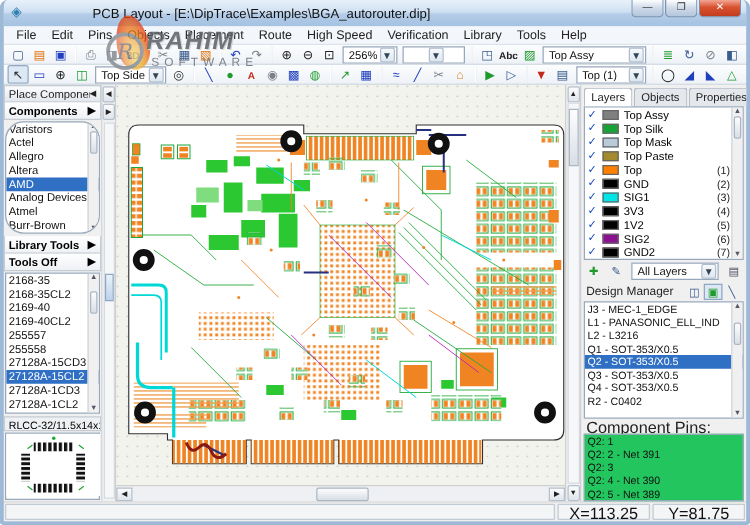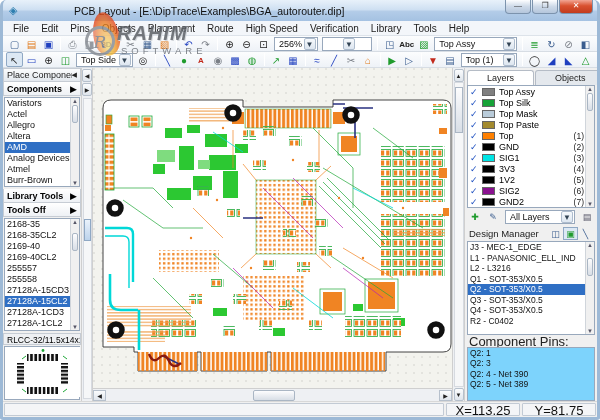--- a/index.html
+++ b/index.html
@@ -40,21 +40,21 @@
   
   .lpanel { width:79px; border-right:1px solid #cfcfcf; display:flex; flex-direction:column; font-size:9px; }
   .phead { height:14px; background:linear-gradient(#fbfcfd,#e3e8ee); border:1px solid #c6ccd4;
            display:flex; align-items:center; padding:0 3px; font-size:9px; color:#222; }
   .phead .lab { flex:1; white-space:nowrap; overflow:hidden; }
   .phead .aro { font-size:7px; color:#222; }
   .pbtn { height:14px; background:linear-gradient(#ffffff,#eef1f5); border:1px solid #c6ccd4; border-top:none;
           display:flex; align-items:center; padding:0 3px; font-weight:bold; font-size:9px; }
   .pbtn .lab { flex:1; white-space:nowrap; overflow:hidden; }
   .listbox { position:relative; background:#fff; border:1px solid #98a8bc; margin:1px 1px 2px 1px; overflow:hidden; }
-  .lb1 { height:90px; } .lb2 { flex:1; }
+  .lb1 { height:90px;border-radius:15px; } .lb2 { flex:1; }
   .lrow { height:11px; line-height:11px; padding-left:2px; white-space:nowrap; color:#111; }
   .lrow.sel { background:#2f6fc4; color:#fff; }
   .vsb { position:absolute; top:0; right:0; bottom:0; width:9px; background:#f0f0f0; border-left:1px solid #d0d5db;
          display:flex; flex-direction:column; align-items:center; font-size:6px; color:#556; }
   .vsb .tk { flex:1; width:100%; position:relative; }
   .vsb .th { position:absolute; left:1px; right:1px; height:18px; background:linear-gradient(#fdfdfe,#d8dee6);
              border:1px solid #aab6c4; border-radius:2px; }
   .fplabel { height:12px; line-height:12px; padding-left:3px; background:#eef0f3; border:1px solid #c6ccd4;
              font-size:8.5px; white-space:nowrap; overflow:hidden; }
   .fpview { flex:0 0 54px; background:#fff; border:1px solid #98a8bc; margin:1px; }
@@ -73,39 +73,39 @@
   .pcbsvg { display:block; }
   .hscroll { height:13px; background:#eef0f3; border-top:1px solid #cfcfcf; display:flex; align-items:center; }
   .hscroll .hb { width:13px; height:11px; font-size:6px; line-height:11px; text-align:center; color:#222;
                  background:linear-gradient(#fbfcfd,#dfe5ec); border:1px solid #b6c0cc; }
   .hscroll .tk { flex:1; height:11px; position:relative; }
   .hscroll .th { position:absolute; left:44%; width:42px; top:0; height:11px;
                  background:linear-gradient(#fdfdfe,#d8dee6); border:1px solid #aab6c4; border-radius:2px; }
   
   .rpanel { width:133px; border-left:1px solid #cfcfcf; display:flex; flex-direction:column; font-size:9px; padding:2px 2px 0 2px; }
   .tabs { display:flex; height:15px; }
-  .tab { padding:0 19px; font-size:9px; line-height:14px; color:#222; background:#e4e8ed;
+  .tab { padding:0 5px; font-size:9px; line-height:14px; color:#222; background:#e4e8ed;
          border:1px solid #b5bcc6; border-bottom:none; border-radius:3px 3px 0 0; margin-right:1px; }
   .tab.active { background:#fff; font-weight:normal; position:relative; z-index:2; }
   .layersbox { height:127px; background:#fff; border:1px solid #98a8bc; position:relative; overflow:hidden; }
   .layrow { height:11px; display:flex; align-items:center; padding:0 10px 0 2px; }
   .layrow .chk { color:#1d4fc0; font-weight:bold; font-size:9px; width:12px; }
   .layrow .sw { width:13px; height:8px; border:1px solid #666; margin-right:4px; }
   .layrow .nm { flex:1; font-size:9px; white-space:nowrap; overflow:hidden; }
   .layrow .no { font-size:8.5px; color:#222; }
   .laycontrols { height:18px; display:flex; align-items:center; gap:2px; padding:1px 0; }
   .lcbtn { width:16px; height:14px; text-align:center; font-size:9px; line-height:14px; }
   .dmhead { height:16px; display:flex; align-items:center; padding:0 2px; }
   .dmhead .lab { flex:1; font-size:9.5px; color:#222; }
   .dmbtn { width:15px; height:13px; border:1px solid transparent; text-align:center; font-size:9px; line-height:13px; color:#3a5d8f; }
   .dmbtn.pressed { border:1px solid #8fa8c4; background:#dce8f4; color:#1f9b2d; }
   .dmlist { height:97px; background:#fff; border:1px solid #98a8bc; position:relative; overflow:hidden; }
   .dmlist .lrow, .pinlist .lrow { height:10.5px; line-height:10.5px; font-size:8.5px; }
   .pinslabel { height:12px; line-height:12px; font-size:13px; color:#222; padding:1px 0 0 2px; }
-  .pinlist { height:56px; background:#7dd3fc; border:1px solid #98a8bc; overflow:hidden; }
+  .pinlist { height:56px; background:#22c55e; border:1px solid #98a8bc; overflow:hidden; }
   
   .statusbar { height:16px; background:#f0f0f0; border-top:1px solid #d8d8d8; display:flex; align-items:stretch; }
   .scell { border:1px solid #c2cad4; border-radius:1px; margin:1px; background:#f4f5f7; }
   .scell.fill { flex:1; }
   .scell.coord { width:74px; font-size:13px; line-height:13px; text-align:center; color:#111; }
   
   .wm { position:absolute; left:48px; top:12px; width:260px; height:52px; pointer-events:none; z-index:50; opacity:.85; }
   .wm .flame { position:absolute; left:42px; top:0; width:26px; height:44px;
     background:radial-gradient(ellipse at 50% 80%, #f2d341 0%, #ef8e1f 40%, #e03c16 75%, transparent 78%);
     border-radius:50% 50% 50% 50%/60% 60% 40% 40%; transform:rotate(-12deg); opacity:.9; }
@@ -657,20 +657,21 @@
             <div class="tk">
               <div class="th" style="top:10px;"></div>
             </div>
             <span>▼</span>
           </div>
         </div>
       <div class="pinslabel">Component Pins:</div>
       <div class="pinlist">
 
       <div class="lrow">Q2: 1</div>
+          <div class="lrow">Q2: 2 - Net 391</div>
           <div class="lrow">Q2: 3</div>
           <div class="lrow">Q2: 4 - Net 390</div>
           <div class="lrow">Q2: 5 - Net 389</div>
         </div>
     </div>
   </div>
 
   <div class="statusbar">
     <div class="scell fill"></div>
     <div class="scell coord">X=113.25 mm</div>

